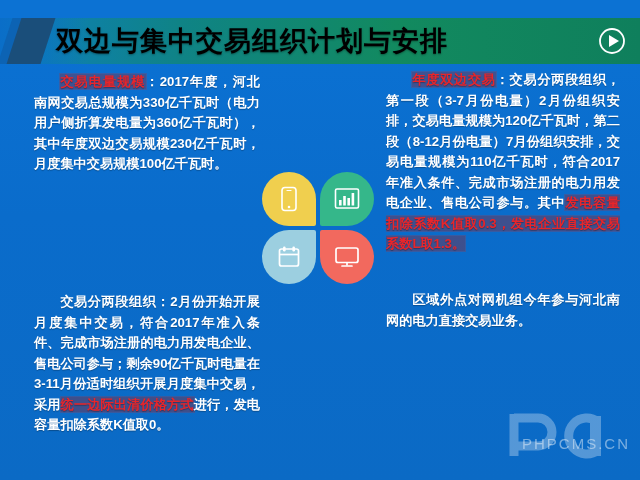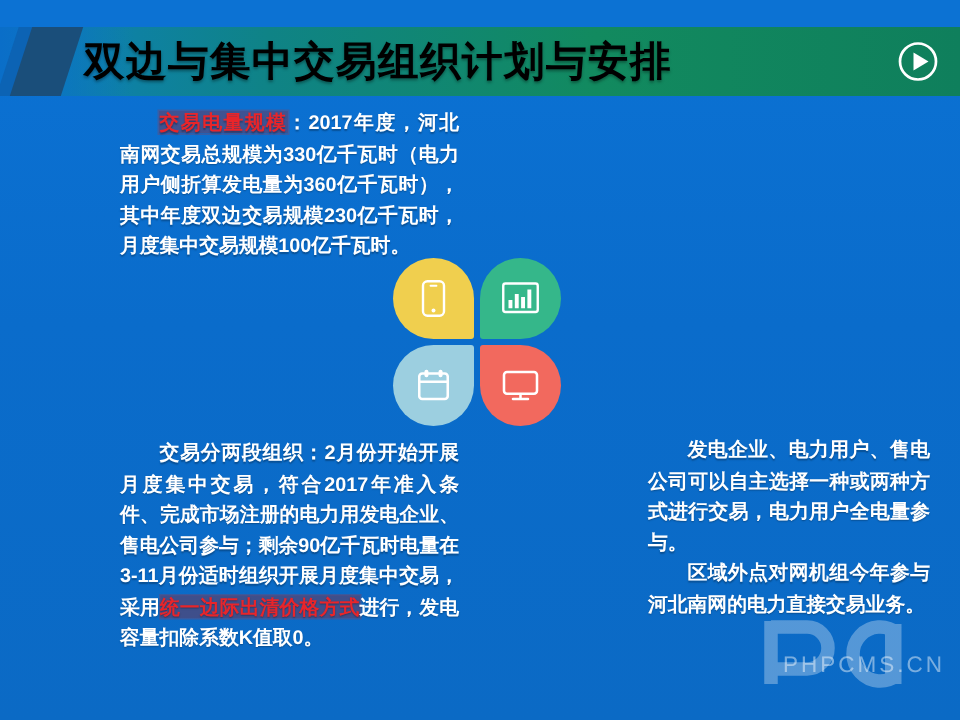--- a/index.html
+++ b/index.html
@@ -90,21 +90,21 @@
     line-height: 20.5px;
     font-weight: bold;
     text-align: justify;
     text-shadow: 0 1px 1px rgba(0,0,0,.28);
   }
   .col-tl { left: 34px;  top: 72px;  width: 226px; }
   .col-tr { left: 386px; top: 70px;  width: 234px; }
   .col-bl { left: 34px;  top: 292px; width: 226px; }
   .col-br { left: 386px; top: 290px; width: 234px; }
 
-  .indent { text-indent: 2em; margin-left: 46px; }
+  .indent { text-indent: 2em; }
   .hl-redbox {
     color: #e8252a;
     background: rgba(160,30,30,0.35);
     box-shadow: 0 0 0 1px rgba(190,40,40,0.25);
   }
 
   
   .flower {
     position: absolute;
     left: 262px;
@@ -166,27 +166,29 @@
     <svg width="28" height="28" viewBox="0 0 28 28">
       <circle cx="14" cy="14" r="12" fill="none" stroke="#ffffff" stroke-width="1.8"></circle>
       <polygon points="11,8 21,14 11,20" fill="#ffffff"></polygon>
     </svg>
   </div>
 
   <div class="col col-tl indent">
     <span class="hl-redbox">交易电量规模</span><span>：</span><span>2017年度，河北南网交易总规模为330亿千瓦时（电力用户侧折算发电量为360亿千瓦时），其中年度双边交易规模230亿千瓦时，月度集中交易规模100亿千瓦时。</span>
   </div>
 
+  <div class="col col-tr indent">
+    <span class="hl-redbox">年度双边交易</span><span>：</span><span>交易分两段组织，第一段（3-7月份电量）2月份组织安排，交易电量规模为120亿千瓦时，第二段（8-12月份电量）7月份组织安排，交易电量规模为110亿千瓦时，符合2017年准入条件、完成市场注册的电力用发电企业、售电公司参与。其中</span><span class="hl-redbox">发电容量扣除系数K值取0.3，发电企业直接交易系数L取1.3。</span>
+  </div>
 
   <div class="col col-bl indent">
     <span>交易分两段组织</span><span>：</span><span>2月份开始开展月度集中交易，符合2017年准入条件、完成市场注册的电力用发电企业、售电公司参与；剩余90亿千瓦时电量在3-11月份适时组织开展月度集中交易，采用</span><span class="hl-redbox">统一边际出清价格方式</span><span>进行，发电容量扣除系数K值取0。</span>
   </div>
 
   <div class="col col-br">
-    <div class="indent">发电企业、电力用户、售电公司可以自主选择一种或两种方式进行交易，电力用户全电量参与。</div>
     <div class="indent">区域外点对网机组今年参与河北南网的电力直接交易业务。</div>
   </div>
 
   <div class="flower">
 
     <div class="petal p-tl">
       <span>
         <svg width="20" height="26" viewBox="0 0 20 26">
           <rect x="3" y="1.5" width="14" height="23" rx="3" ry="3" fill="none" stroke="#ffffff" stroke-width="1.6"></rect>
           <line x1="8" y1="4.5" x2="12" y2="4.5" stroke="#ffffff" stroke-width="1.2" stroke-linecap="round"></line>

